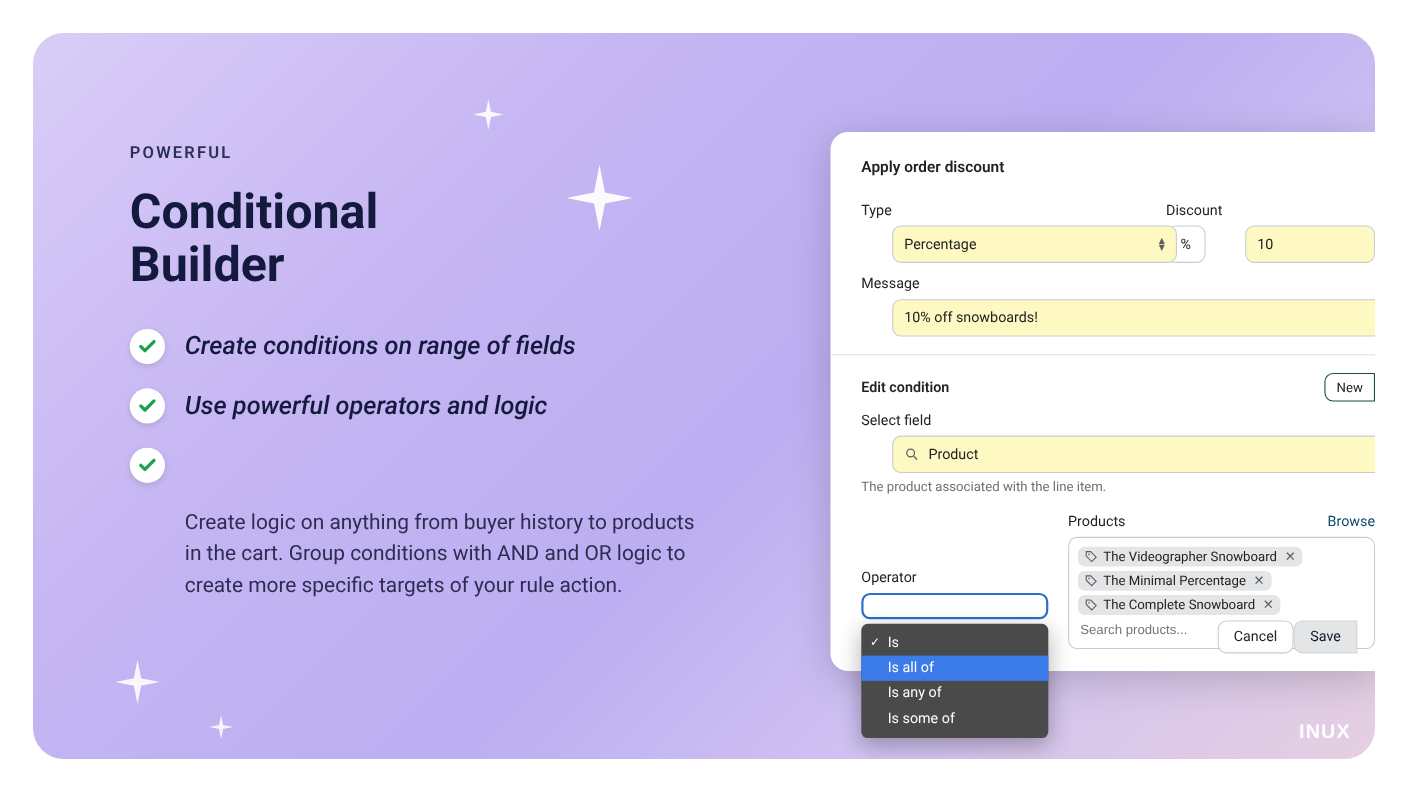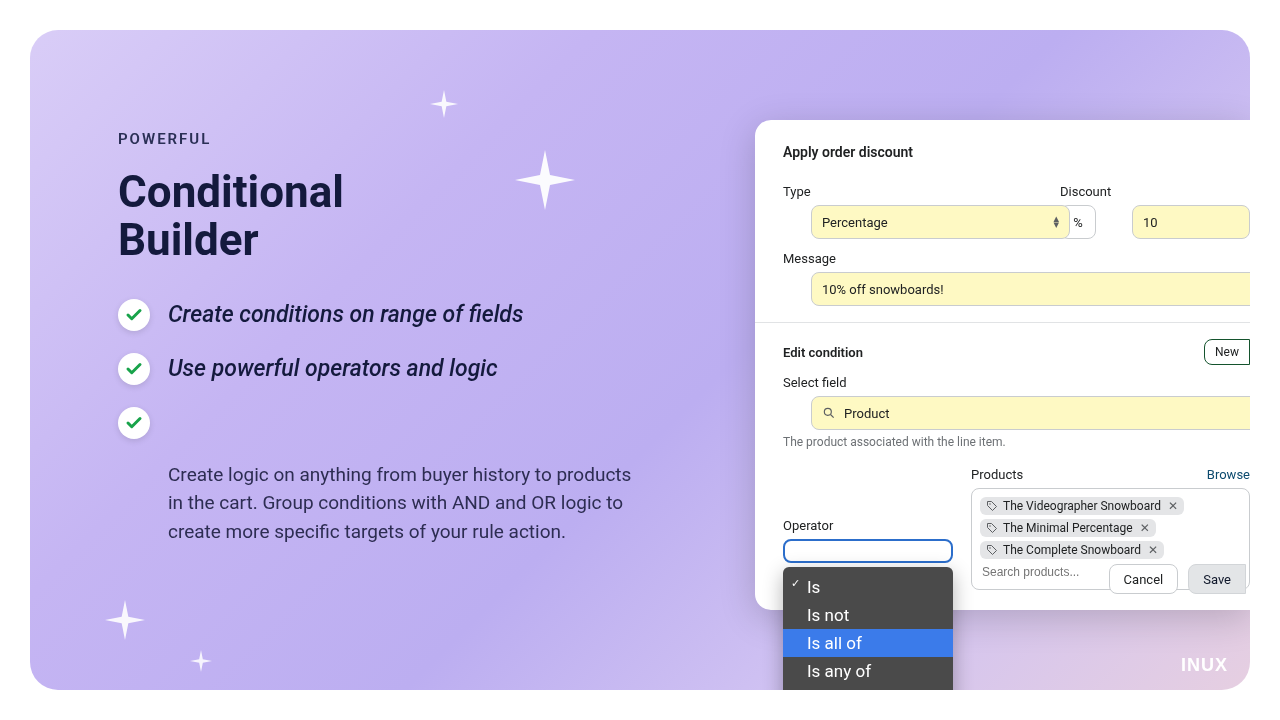--- a/index.html
+++ b/index.html
@@ -60,25 +60,25 @@
   .tag { display:inline-flex; align-items:center; gap:5px; background:#e4e5e7; border-radius:6px; padding:2px 6px; margin:2px; font-size:12px; color:#202223; }
   .tag svg { width:12px; height:12px; }
   .tag .x { font-size:12px; color:#5c5f62; cursor:pointer; margin-left:2px; }
   .tags-box input { border:none; outline:none; font-size:12px; padding:4px; width:130px; background:transparent; color:#6d7175; }
 
   .dropdown {
     position:absolute; left:0; top:28px; width:170px; background:#4a4a4a; border-radius:6px;
     padding:6px 0; box-shadow:0 6px 20px rgba(0,0,0,.3); z-index:10;
   }
   .dd-outline { position:absolute; left:0; top:0; width:170px; height:24px; border:2px solid #2c6ecb; border-radius:8px; pointer-events:none; }
-  .dropdown .opt { padding:4px 16px 4px 24px; color:#fff; font-size:17px; position:relative; cursor:pointer; }
+  .dropdown .opt { padding:4px 16px 4px 24px; color:#fff; font-size:13px; position:relative; cursor:pointer; }
   .dropdown .opt.sel { background:#3b7bea; }
   .dropdown .opt.checked::before { content:"✓"; position:absolute; left:8px; font-size:11px; }
 
-  .footer-btns { position:absolute; right:4px; bottom:16px; display:flex; gap:10px; }
+  .footer-btns { position:absolute; right:16px; bottom:16px; display:flex; }
   .btn { height:30px; padding:0 14px; border:1px solid #c9cccf; border-radius:8px; background:#fff; font-size:13px; display:flex; align-items:center; cursor:pointer; }
   .btn.save { background:#e3e5e7; color:#0f172a; border-color:#d2d5d8; border-radius:8px 0 0 8px; }
 
   .logo { position:absolute; right:22px; bottom:14px; font-family: Impact, "Arial Black", sans-serif; font-weight:900; font-size:18px; letter-spacing:1px; color:#fff; }
 </style>
 </head>
 <body>
 
 <div class="card">
 
@@ -185,21 +185,20 @@
     </div>
     <div class="help">The product associated with the line item.</div>
 
     <div class="lower">
       <div class="op-col">
         <span class="label">Operator</span>
         <div style="position:relative">
           <div class="dd-outline"></div>
           <div class="dropdown">
             <div class="opt checked">Is</div>
-            <div class="opt">Is not</div>
             <div class="opt sel">Is all of</div>
             <div class="opt">Is any of</div>
             <div class="opt">Is some of</div>
           </div>
         </div>
       </div>
 
       <div class="prod-col">
         <div class="prod-head">
           <span class="label" style="margin:0">Products</span>

